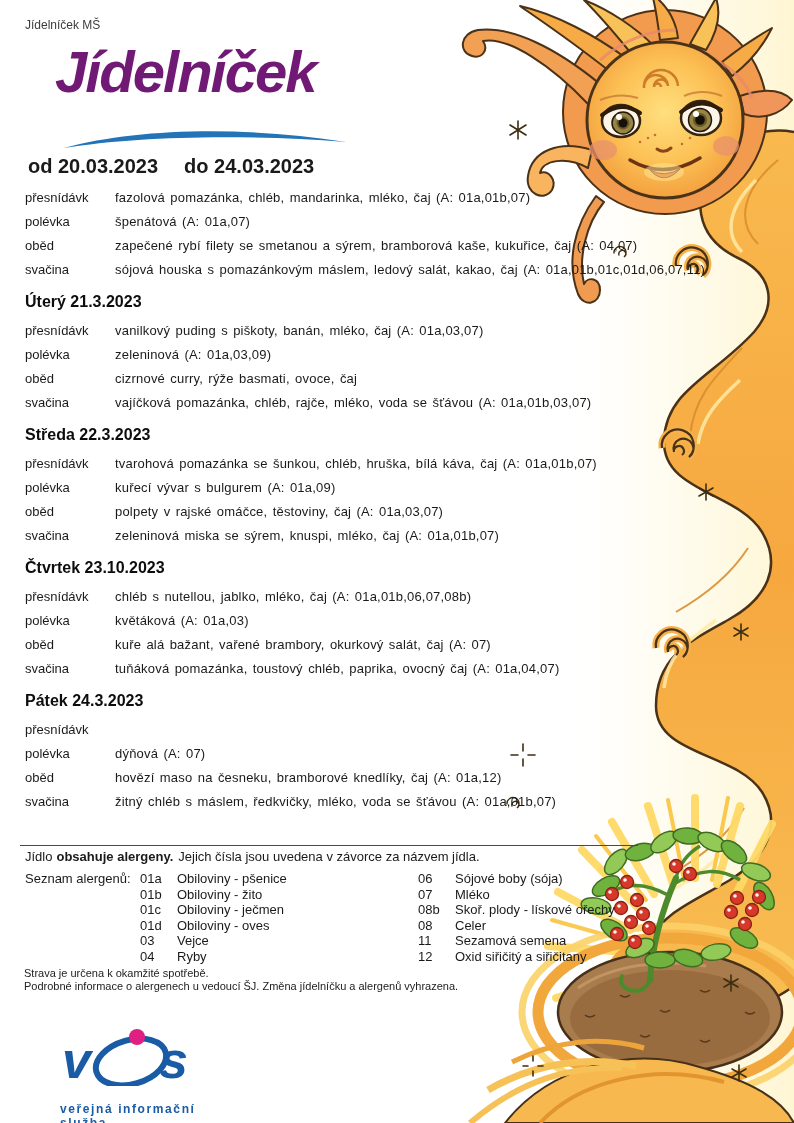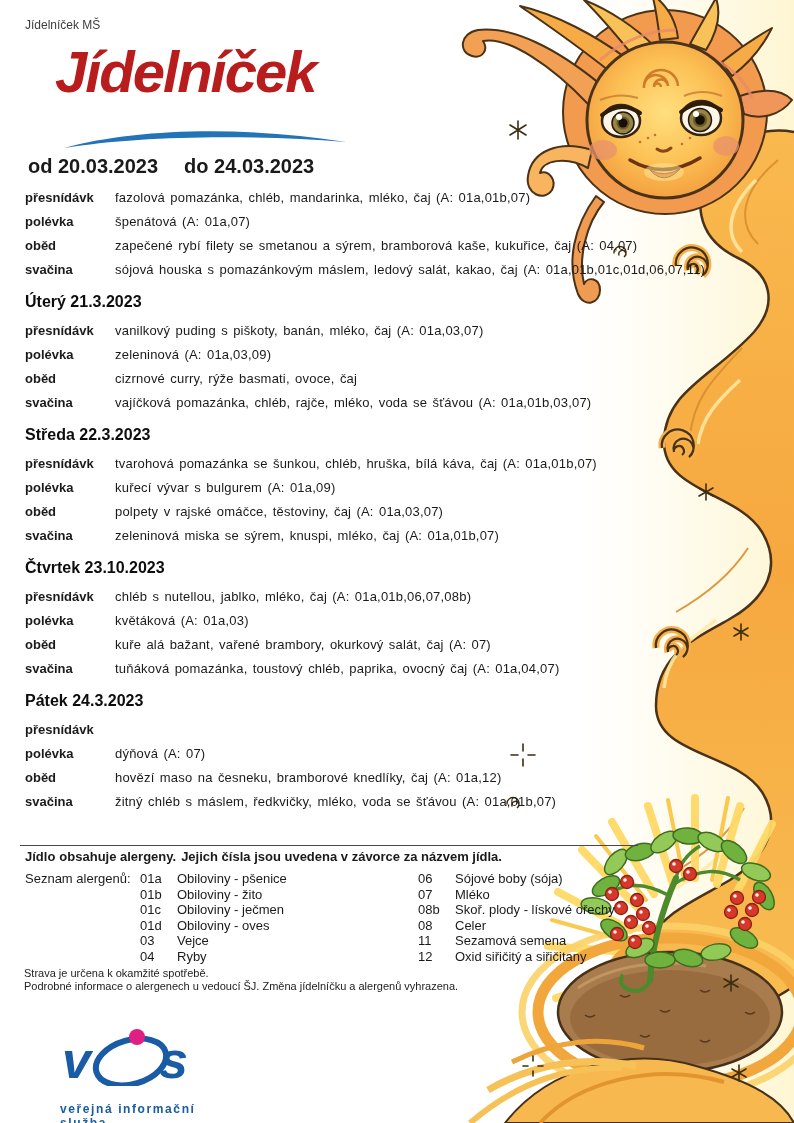--- a/index.html
+++ b/index.html
@@ -1,32 +1,32 @@
 <!DOCTYPE html>
 <html><head>
 <meta charset="utf-8">
 <style>
   html,body{margin:0;padding:0;background:#fff;}
   .page{position:relative;width:794px;height:1123px;background:#fff;overflow:hidden;
         font-family:"Liberation Sans",sans-serif;color:#1a1a1a;padding-left:11px;}
   .art{position:absolute;left:0;top:0;width:794px;height:1123px;z-index:0;}
   .top-label{position:absolute;left:25px;top:18px;font-size:12px;color:#3c3c3c;z-index:2;}
   .logo-text{position:absolute;left:55px;top:38px;z-index:2;font-size:58px;font-weight:bold;
-             font-style:italic;color:#b91c1c;letter-spacing:-2px;}
+             font-style:italic;color:#701a75;letter-spacing:-2px;}
   .logo-swoosh{position:absolute;left:60px;top:124px;z-index:2;}
   .date-range{position:absolute;left:28px;top:155px;z-index:2;font-size:20px;font-weight:bold;}
   .date-range span{margin-right:26px;}
   .menu{position:absolute;left:25px;top:186px;width:745px;z-index:2;}
   .day{margin-bottom:10px;}
   .day-title{font-size:16px;font-weight:bold;line-height:20px;margin:0 0 7px 0;color:#0d0d0d;}
   .meal-row{display:flex;font-size:13px;line-height:24px;}
-  .meal-label{width:90px;flex:none;font-weight:bold;}
+  .meal-label{width:90px;flex:none;font-weight:normal;}
   .meal-text{white-space:nowrap;letter-spacing:0.2px;word-spacing:1.5px;}
   .rule{position:absolute;left:20px;top:845px;width:618px;border-top:1.5px solid #4a4a4a;z-index:2;}
-  .allergen-intro{position:absolute;left:25px;top:849px;font-size:13px;z-index:2;font-weight:bold;}
+  .allergen-intro{position:absolute;left:25px;top:849px;font-size:13px;z-index:2;}
   .allergen-intro b{margin:0 5px 0 4px;}
   .allergen-list-label{position:absolute;left:25px;top:871px;font-size:13px;z-index:2;}
   .allergen-col{position:absolute;top:871px;font-size:13px;z-index:2;}
   .allergen-col.c1{left:140px;}
   .allergen-col.c2{left:418px;}
   .allergen-row{display:flex;line-height:15.5px;}
   .allergen-code{width:37px;flex:none;}
   .footer-note{position:absolute;left:24px;top:967px;font-size:11px;line-height:13px;z-index:2;color:#222;}
   .vis{position:absolute;left:56px;top:1028px;z-index:2;width:160px;}
   .vis-tagline{font-size:12px;font-weight:bold;letter-spacing:1.6px;color:#1a5ba6;margin:12px 0 0 4px;}

